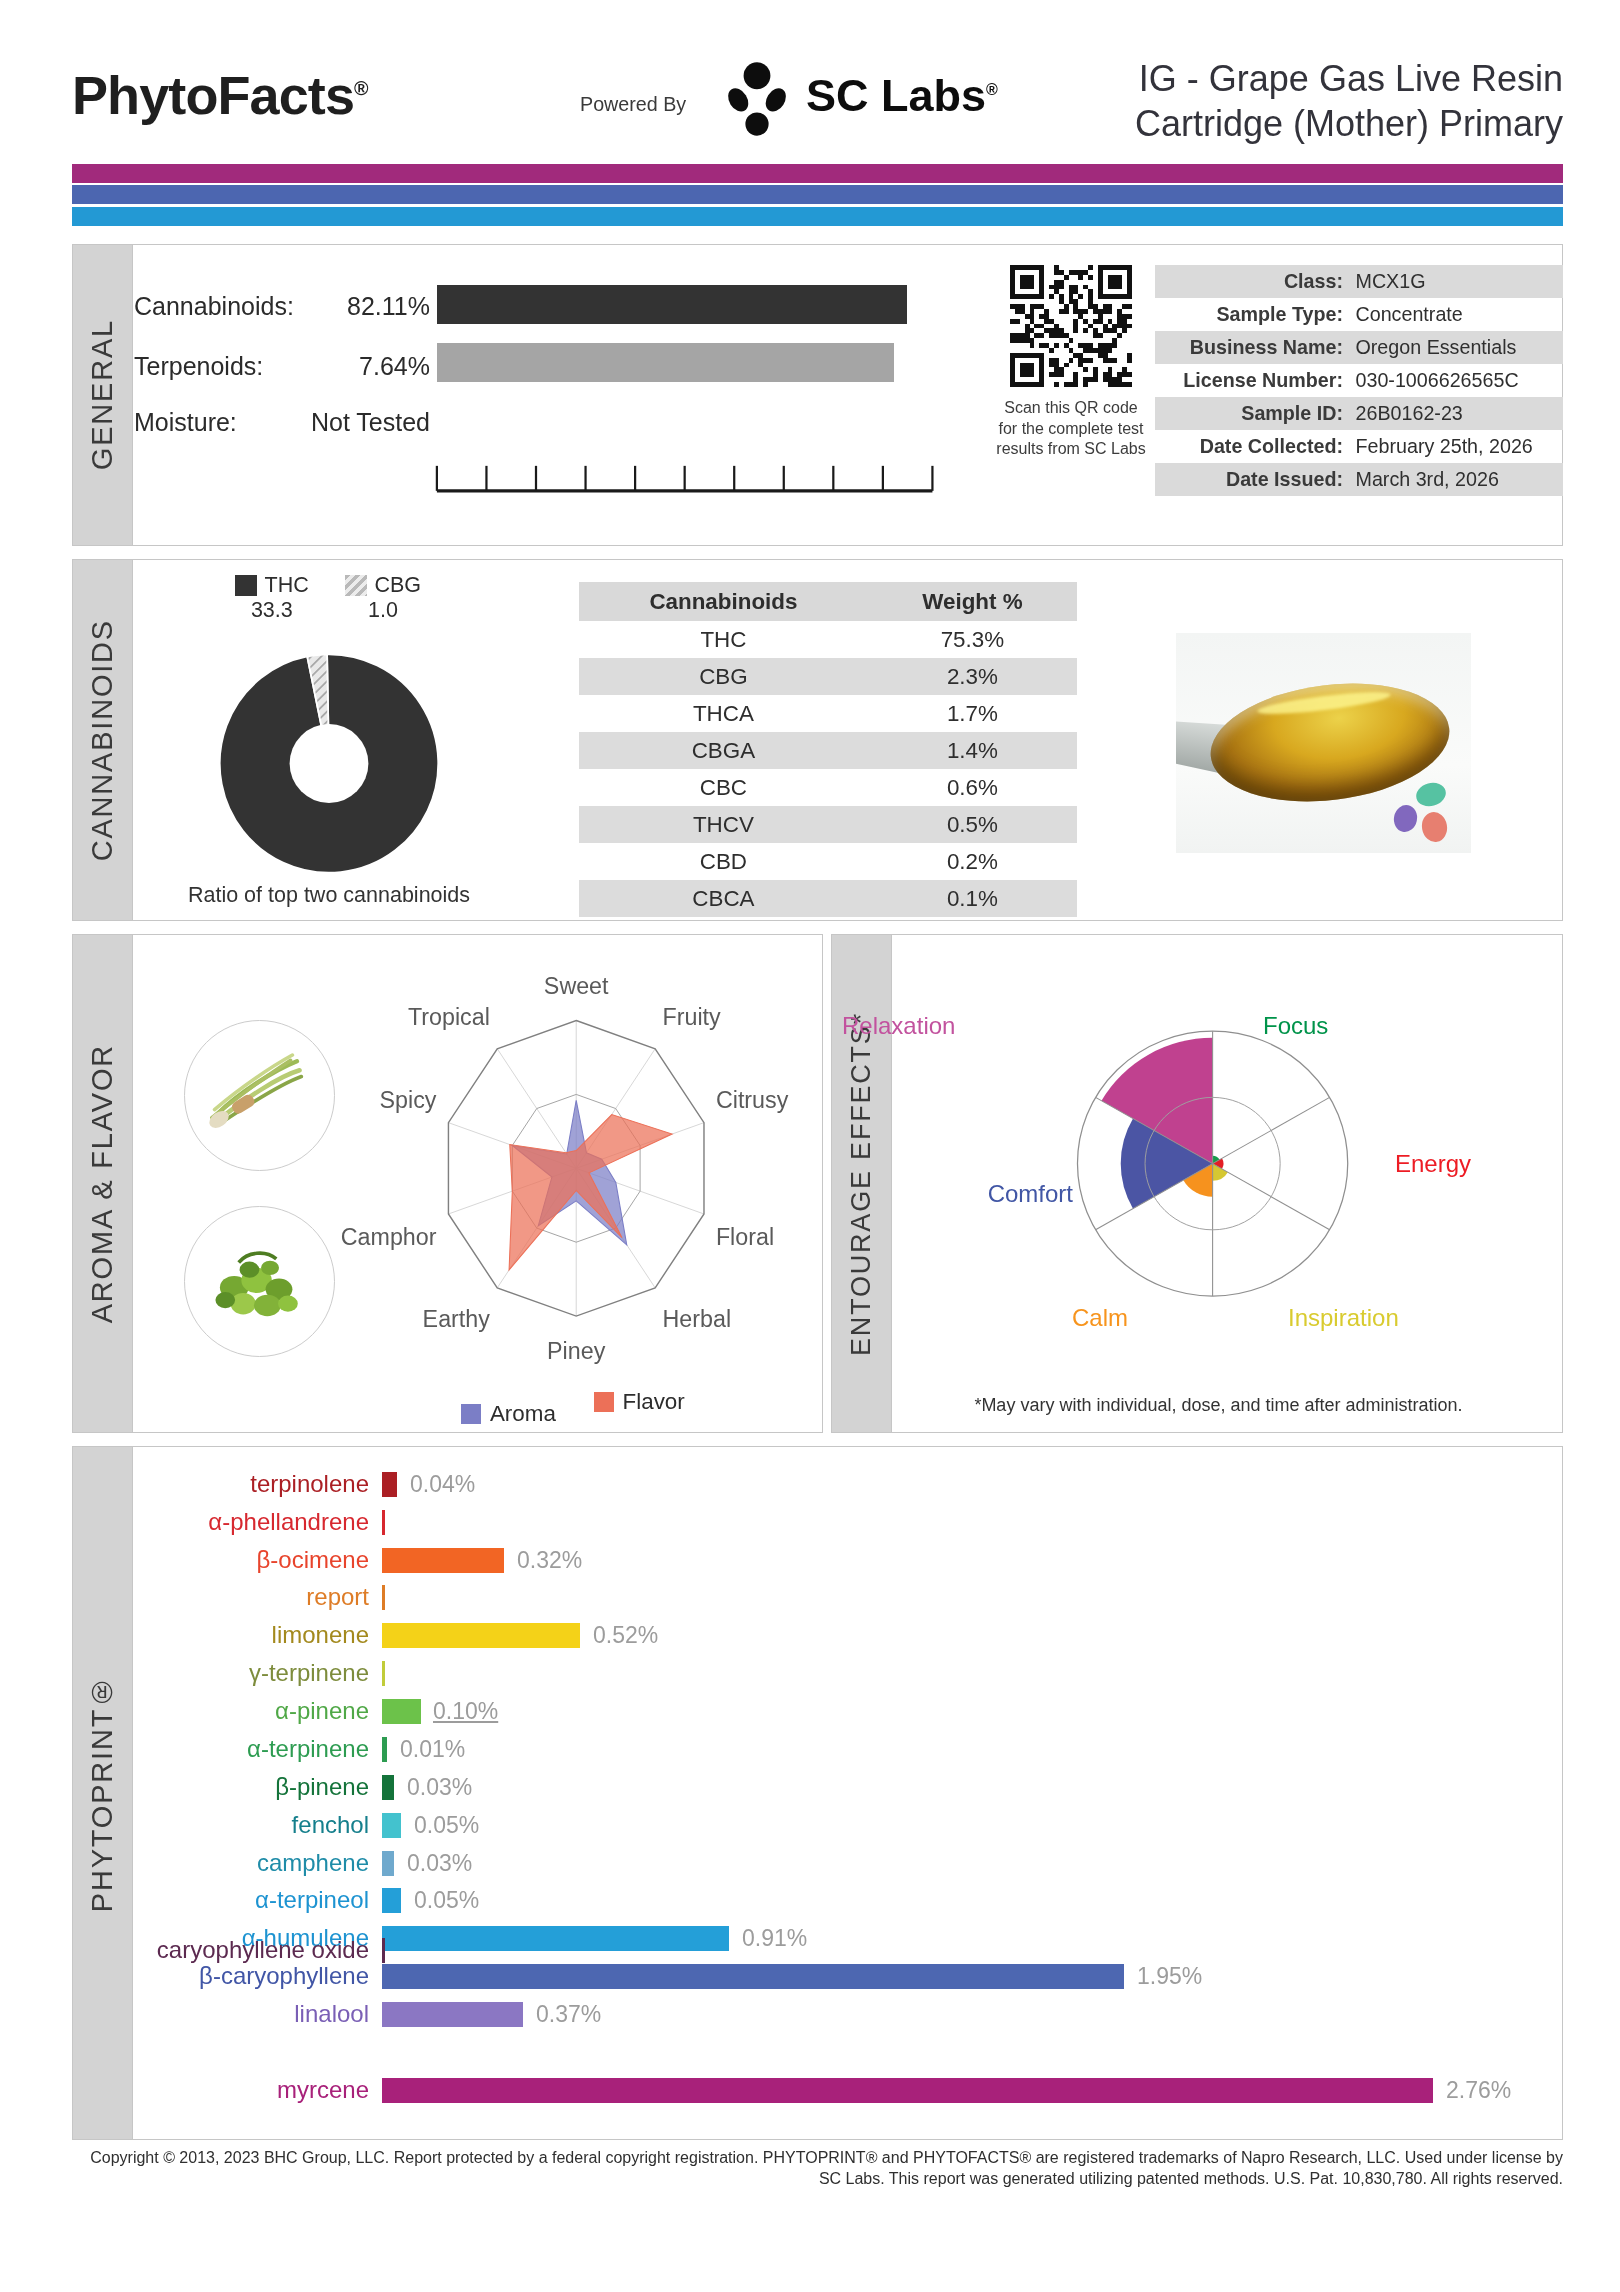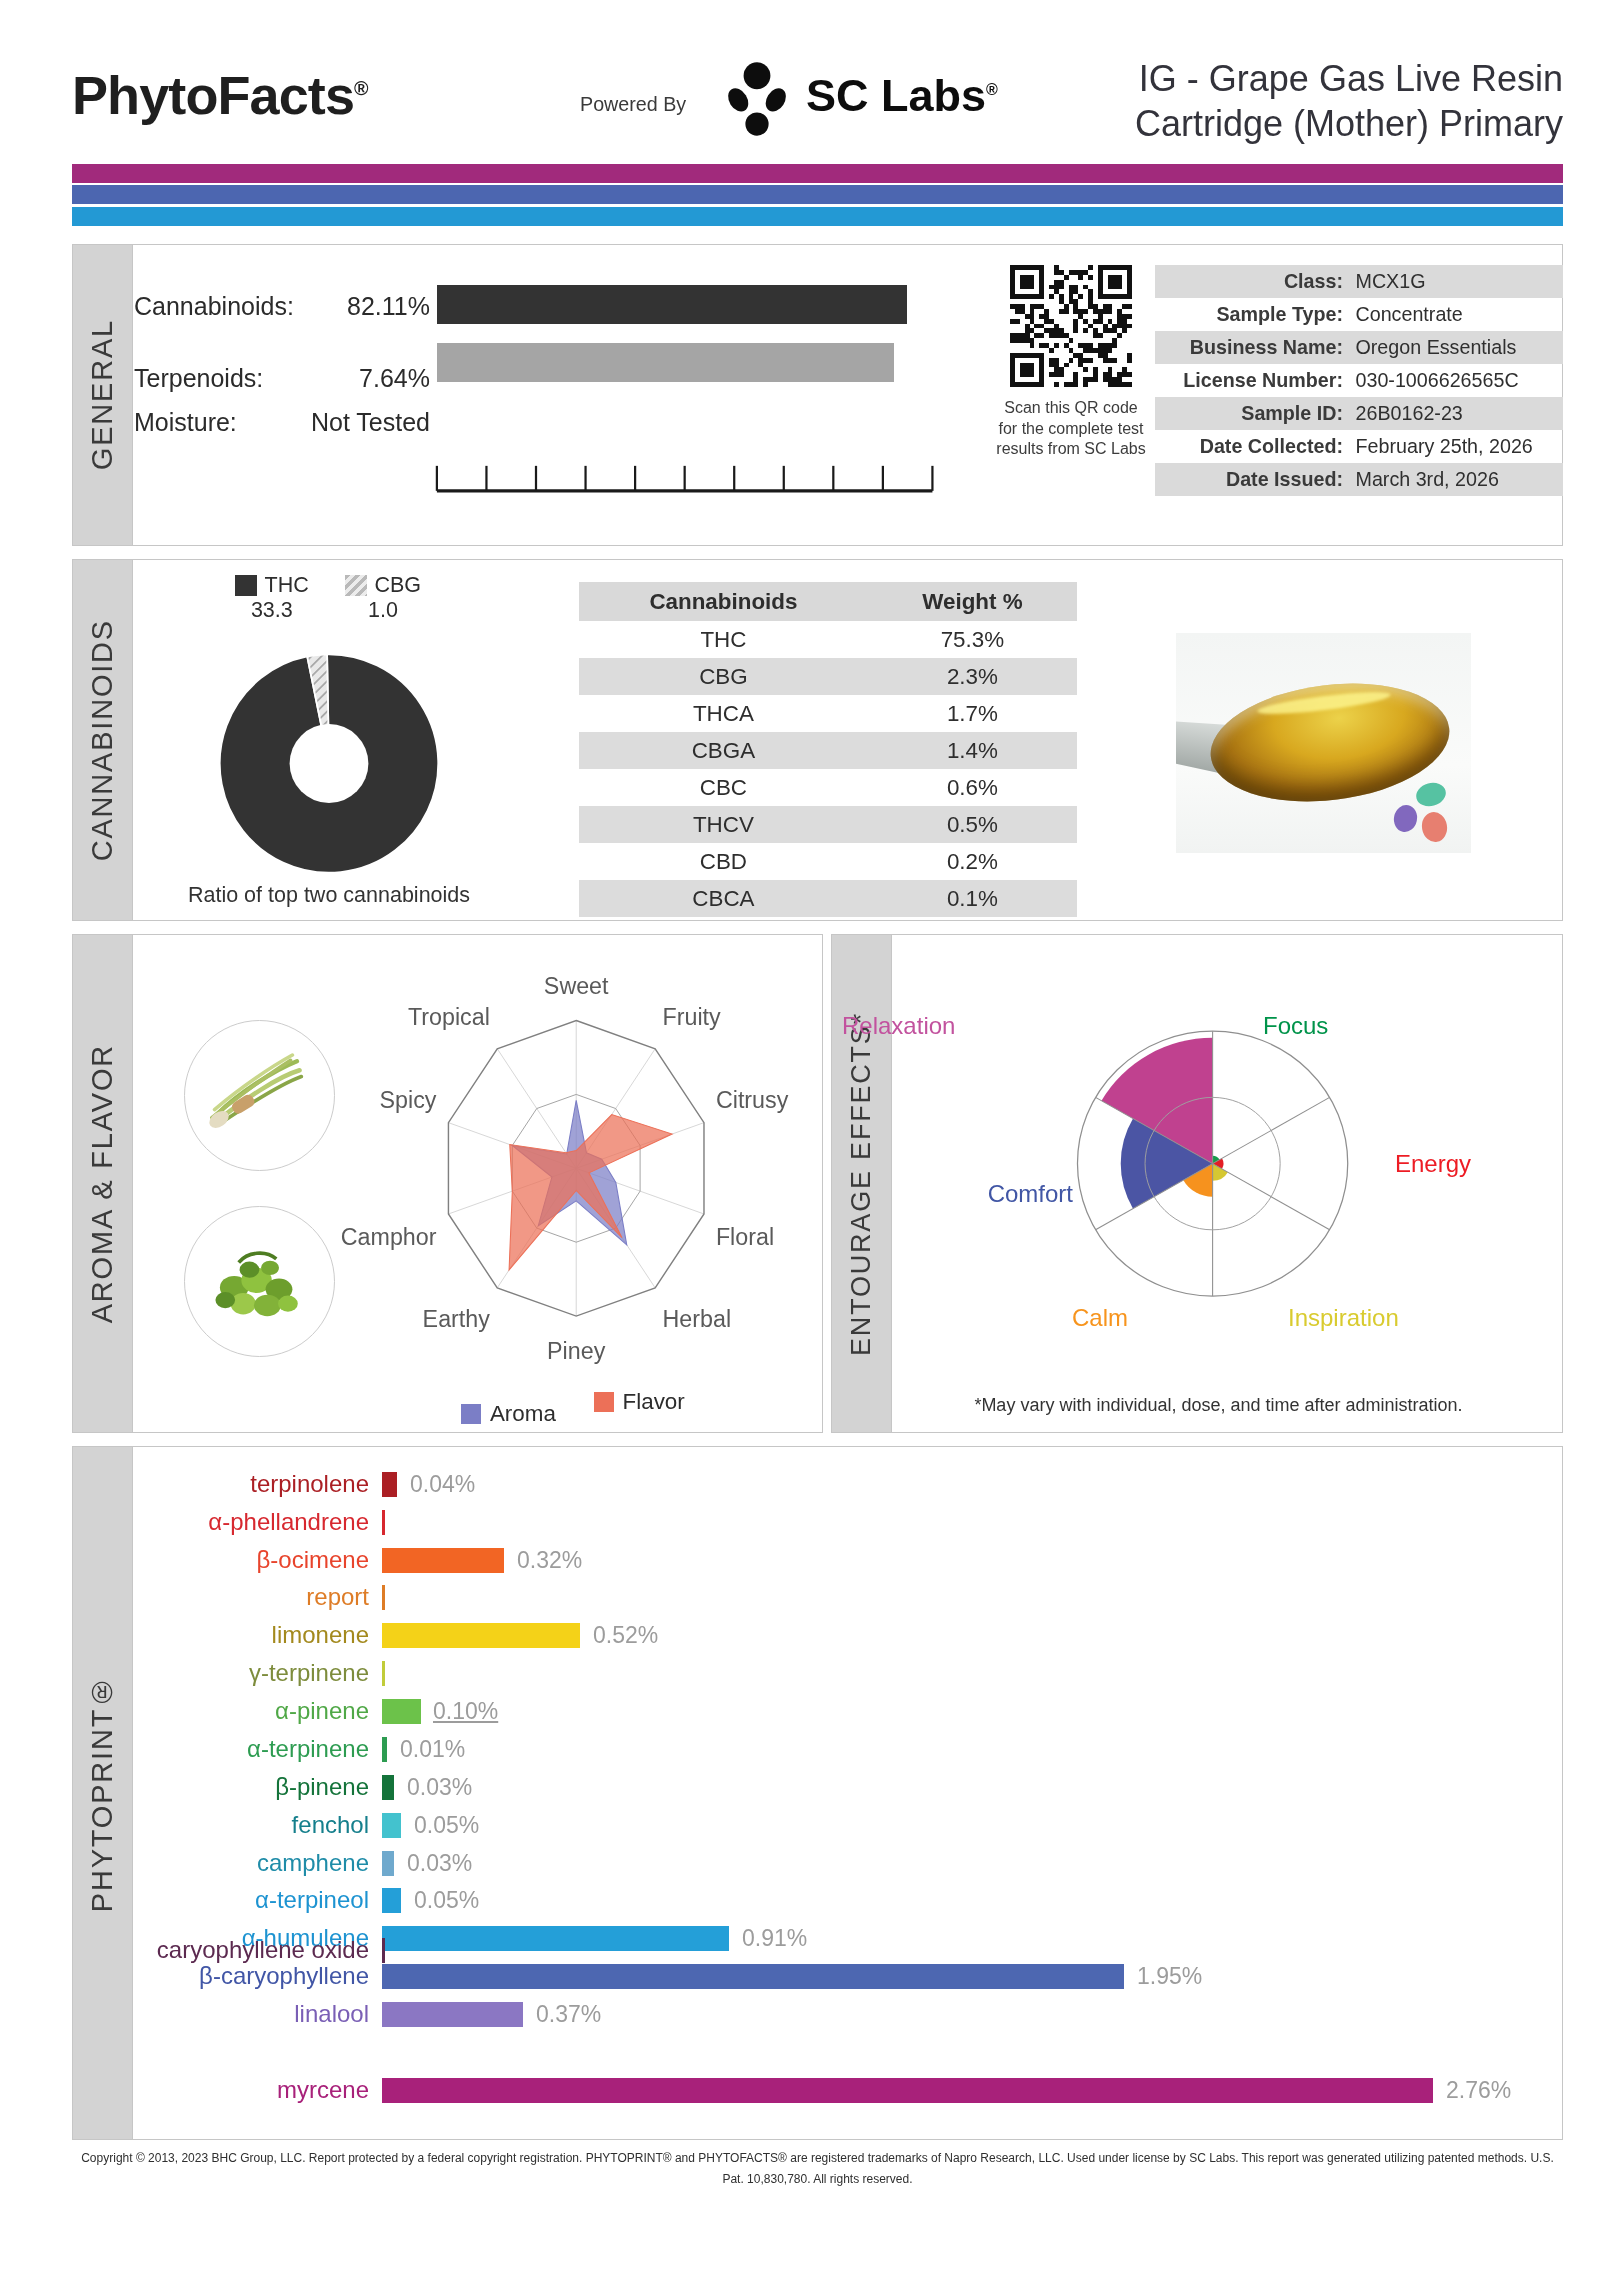--- a/index.html
+++ b/index.html
@@ -28,21 +28,21 @@
   .sw{width:21.5px;height:21.5px;display:inline-block;}
   .hatchsw{background:repeating-linear-gradient(135deg,#b9b9b9 0 3.6px,#ececec 3.6px 7.2px);}
   .terprow{position:absolute;left:0;width:1620px;height:30px;}
   .terprow .tname{position:absolute;left:125px;width:244px;text-align:right;font-size:24px;line-height:30px;}
   .terprow .tbar{position:absolute;left:382px;top:2.7px;height:25px;}
   .terprow .tbar.hatched{background-image:repeating-linear-gradient(135deg,rgba(255,255,255,.45) 0 2.7px,rgba(255,255,255,0) 2.7px 6.3px);}
   .terprow .tval{position:absolute;top:0;font-size:23px;line-height:30px;color:#9c9c9c;}
   .efflabel{position:absolute;font-size:24px;}
   .qrcap{position:absolute;left:976px;top:398px;width:190px;text-align:center;font-size:16px;line-height:20.6px;color:#3c3c3c;}
   .circleimg{position:absolute;border:1.8px solid #ccc;border-radius:50%;background:#fff;}
-  .footer{position:absolute;left:72px;top:2148px;width:1491px;text-align:center;font-size:12px;line-height:20.6px;color:#2f2f2f;}
+  .footer{position:absolute;left:72px;top:2148px;width:1491px;text-align:right;font-size:16px;line-height:20.6px;color:#2f2f2f;}
   .phototile{position:absolute;left:1176px;top:633px;width:295px;height:220px;background:linear-gradient(180deg,#f3f5f4 0%,#fafbfa 60%,#f1f3f2 100%);overflow:hidden;}
   .spoon{position:absolute;left:-27px;top:86px;width:170px;height:63px;background:linear-gradient(180deg,#dfe3e1,#9aa19e);transform:rotate(8deg);clip-path:polygon(0 20%,100% 0,100% 100%,0 80%);}
   .amberblob{position:absolute;left:34px;top:52px;width:240px;height:115px;border-radius:50%;transform:rotate(-7deg);
     background:radial-gradient(ellipse at 55% 30%,#ecd24a 0%,#d8a81f 35%,#a87312 62%,#6f4d08 88%,#5d3f06 100%);
     box-shadow:inset 0 -12.5px 19.7px rgba(60,35,0,.55), inset 0 7.2px 12.5px rgba(255,255,230,.5);}
   .ambershine{position:absolute;left:81px;top:63px;width:134px;height:14.3px;border-radius:50%;background:rgba(255,250,150,.75);filter:blur(1.8px);transform:rotate(-7deg);}
   .dot{position:absolute;border-radius:50%;}
 </style>
 </head>
 <body>
@@ -73,21 +73,21 @@
 
   <div class="secbox" style="left:72px;top:244px;width:1491px;height:302px;">
     <div class="secstrip">
       <div class="seclabel">GENERAL</div>
     </div>
   </div>
   <div class="genrow" style="top:292px;">
     <span>Cannabinoids:</span>
     <span>82.11%</span>
   </div>
-  <div class="genrow" style="top:364px;align-items:flex-end;">
+  <div class="genrow" style="top:352px;align-items:flex-end;">
     <span>Terpenoids:</span>
     <span>7.64%</span>
   </div>
   <div class="genrow" style="top:408px;">
     <span>Moisture:</span>
     <span>Not Tested</span>
   </div>
   <div class="genbar" style="top:285px;width:470px;background:#333333;"></div>
   <div class="genbar" style="top:343px;width:457px;background:#a5a5a5;"></div>
   <svg class="abs" style="left:435px;top:448px;" width="502" height="50" id="ruler-svg" viewBox="0 0 560 56">

